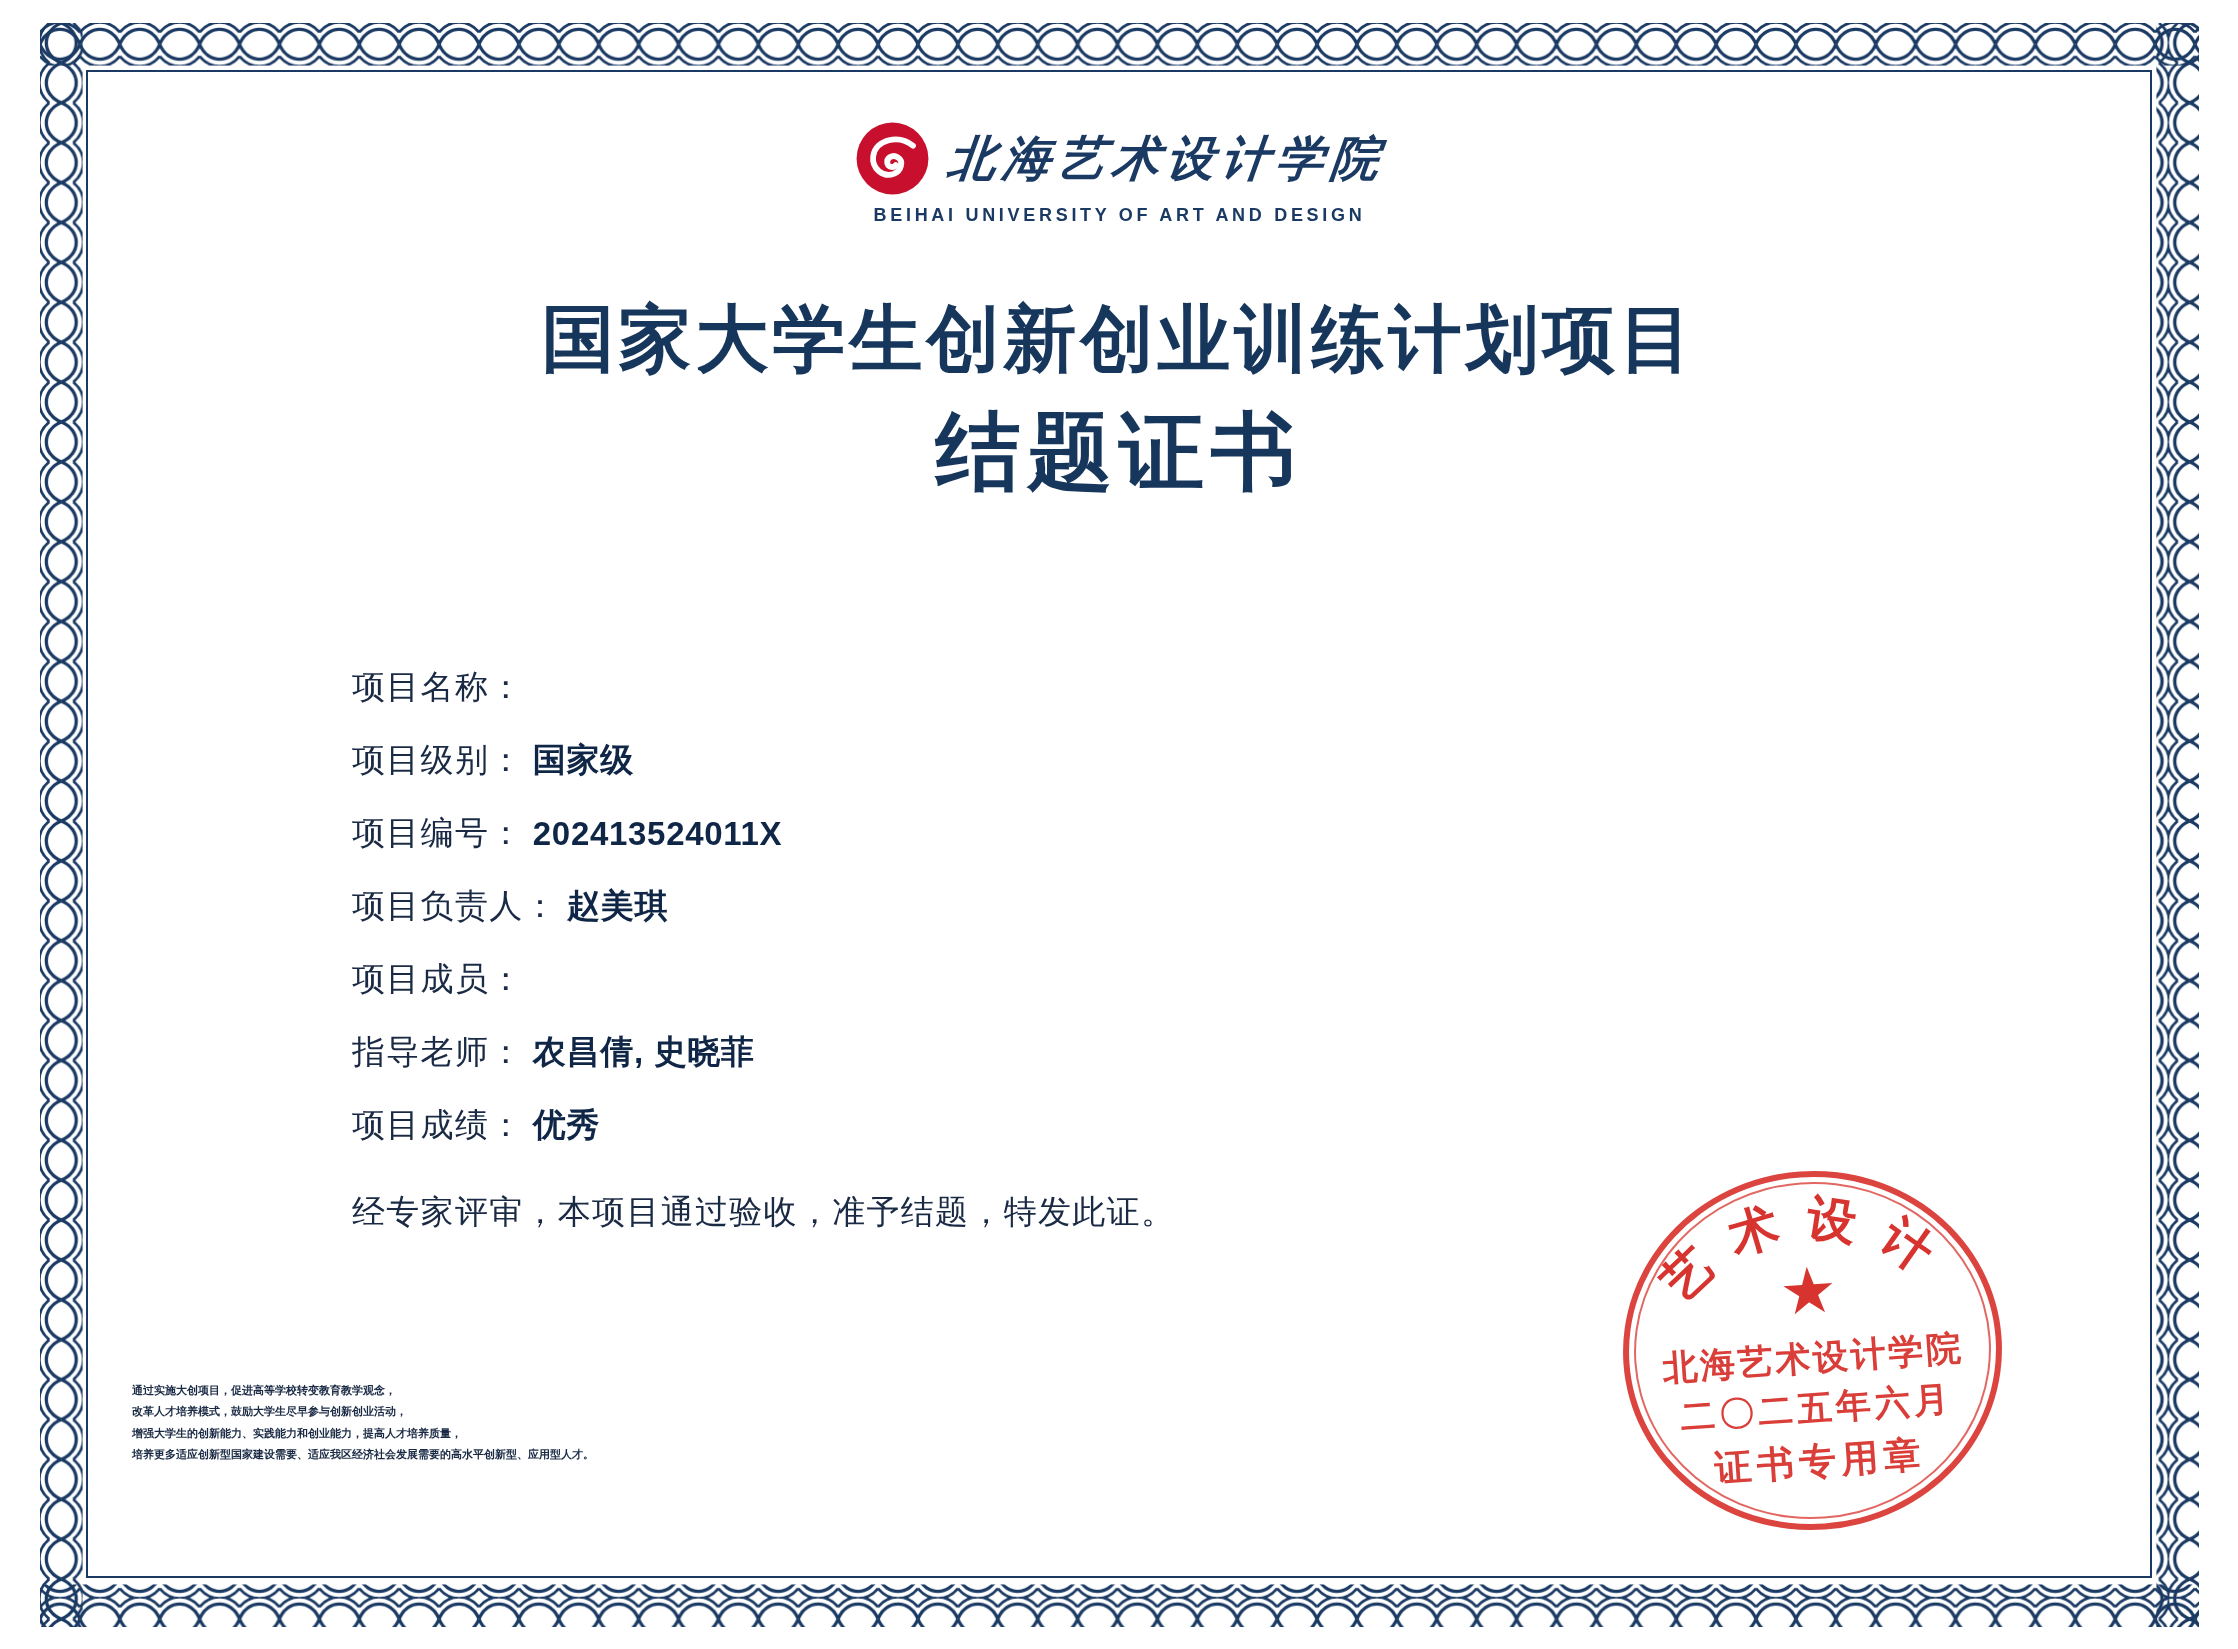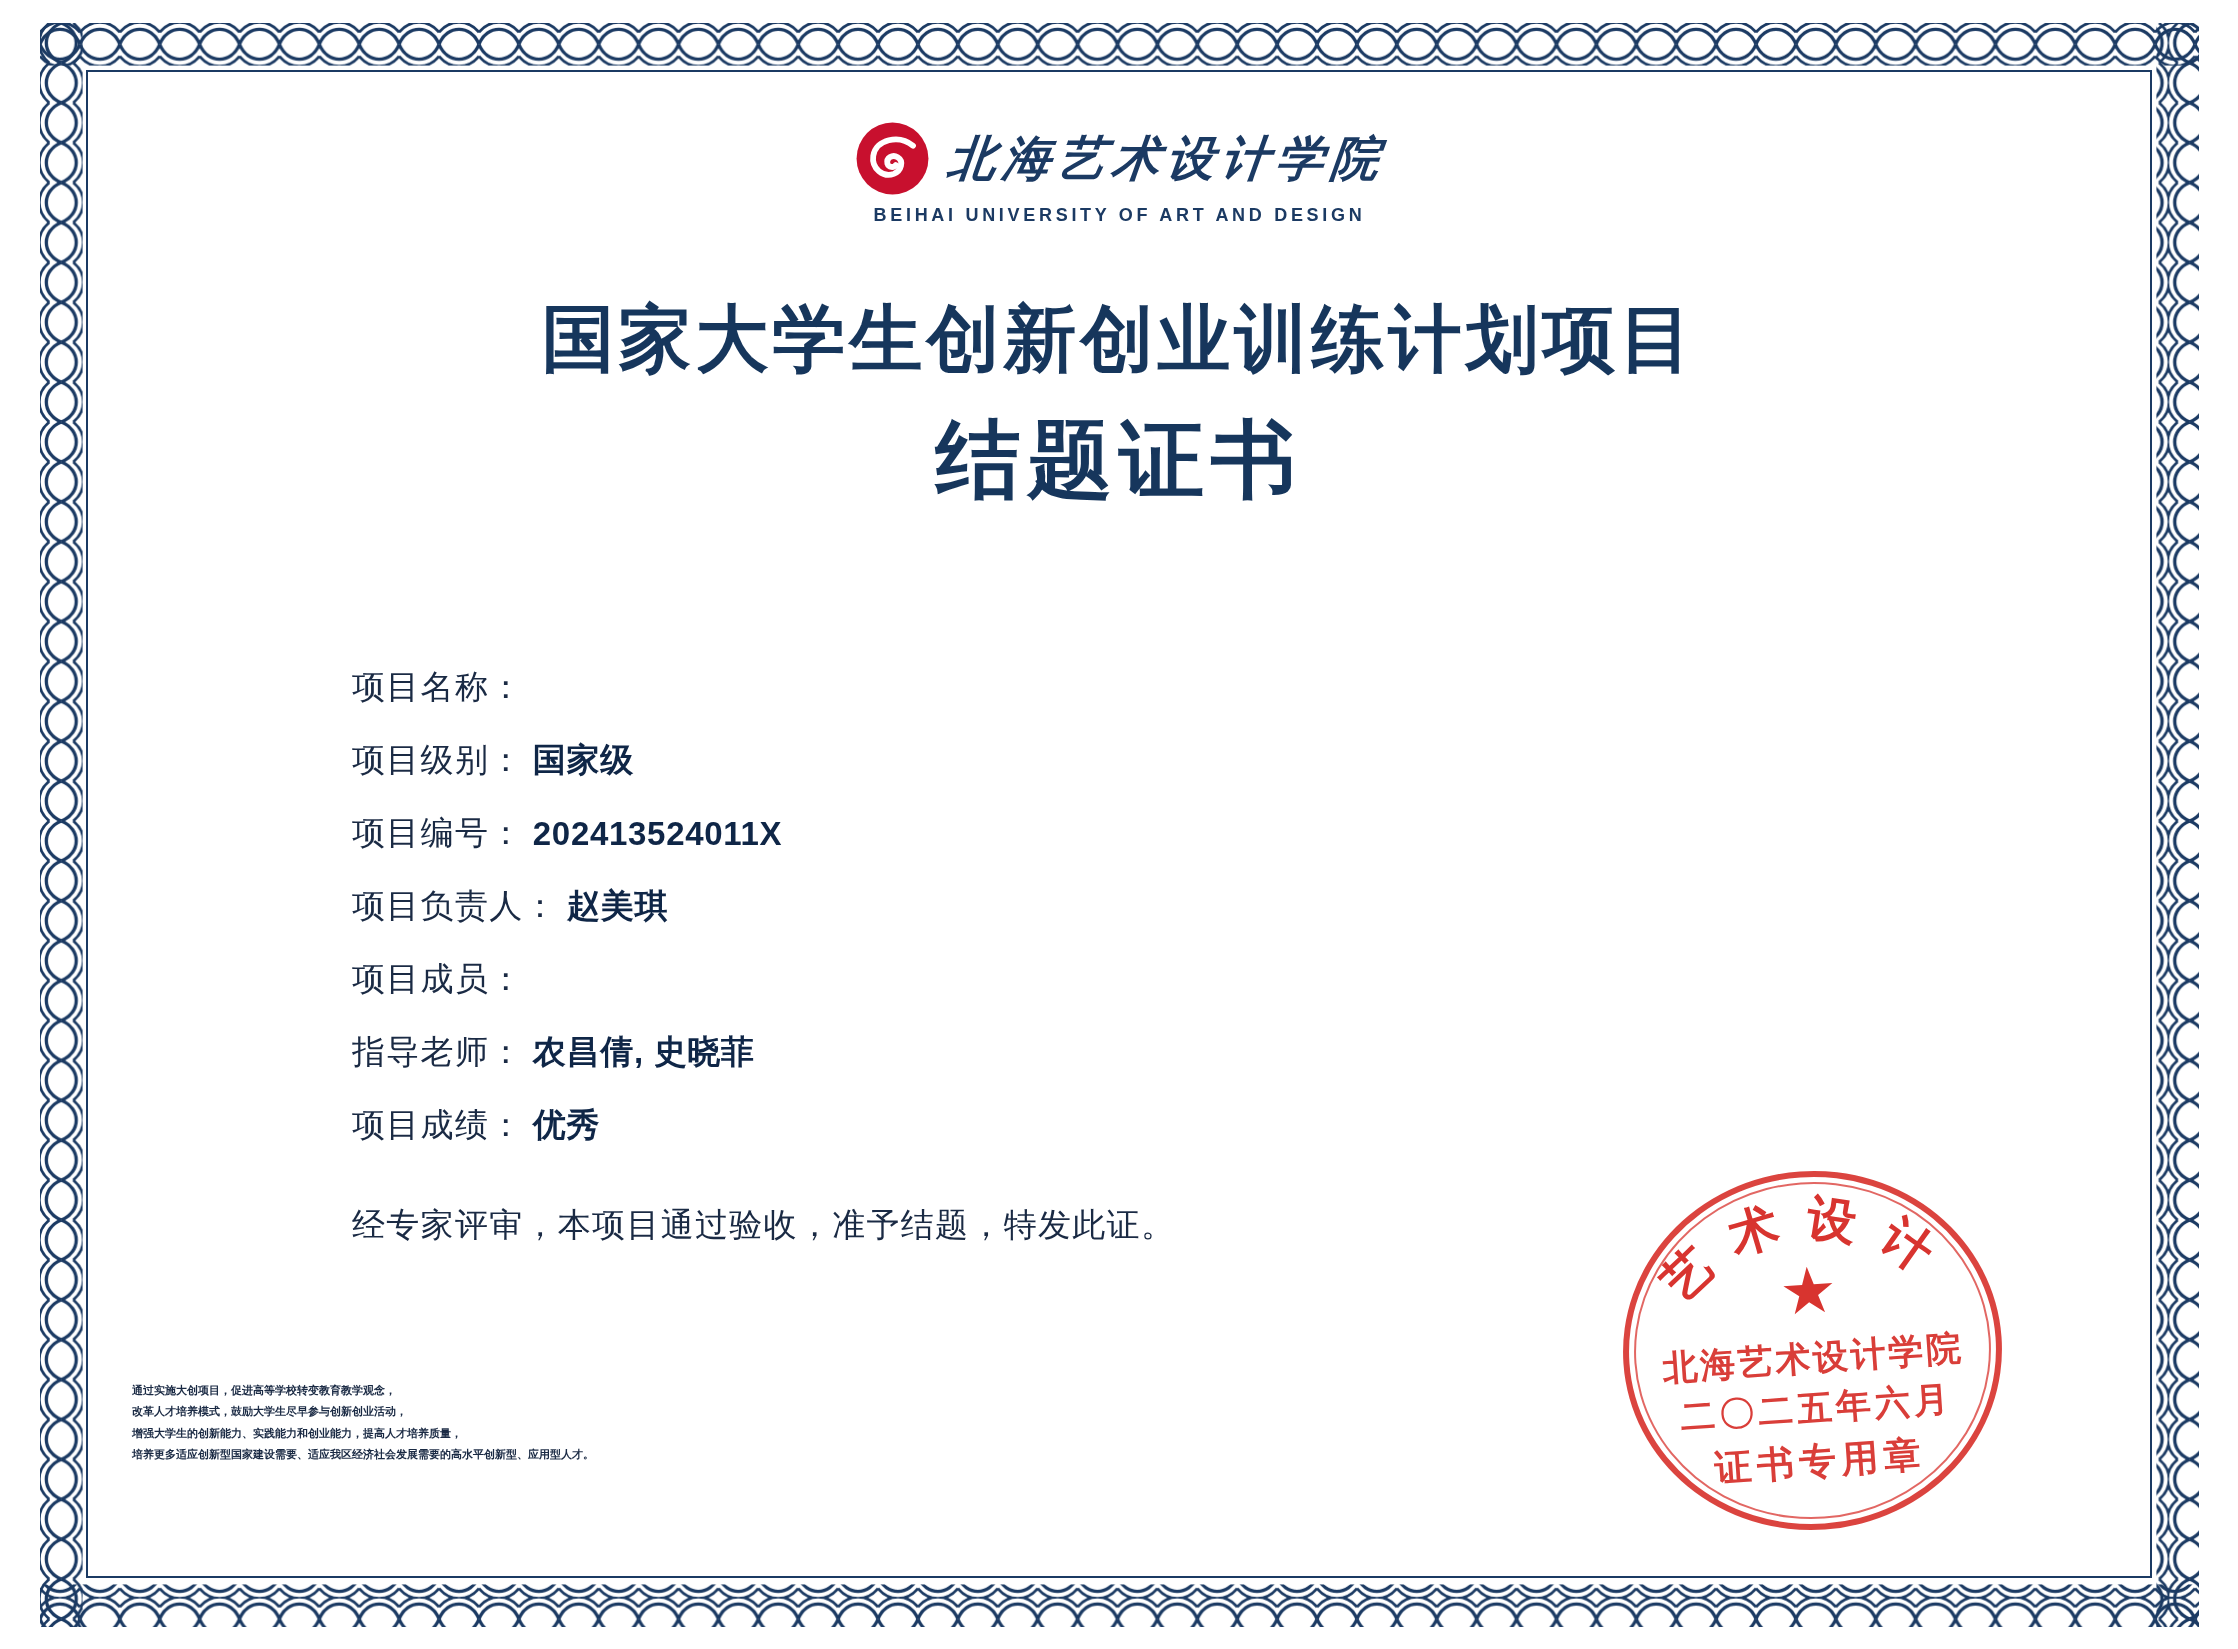--- a/index.html
+++ b/index.html
@@ -94,21 +94,21 @@
     letter-spacing: 4px;
     line-height: 1.25;
   }
   .title-sub {
     font-family: "DejaVu Serif", "Liberation Serif", serif;
     font-size: 85px;
     font-weight: bold;
     color: #16365c;
     letter-spacing: 6.7px;
     line-height: 1.3;
-    margin-top: 20px;
+    margin-top: 12px;
   }
 
   
   .fields {
     position: absolute;
     left: 352px;
     top: 665px;
     width: 1596px;
   }
   .field-row {
@@ -124,21 +124,21 @@
     letter-spacing: 1.3px;
   }
   .field-value {
     font-size: 33px;
     color: #0f2647;
     font-weight: bold;
     letter-spacing: 0.7px;
     margin-left: 9.3px;
   }
   .statement {
-    margin-top: 55px;
+    margin-top: 42px;
     font-size: 33px;
     color: #1a2a44;
     letter-spacing: 1.3px;
     font-weight: 500;
   }
 
   
   .footnote {
     position: absolute;
     left: 132px;

